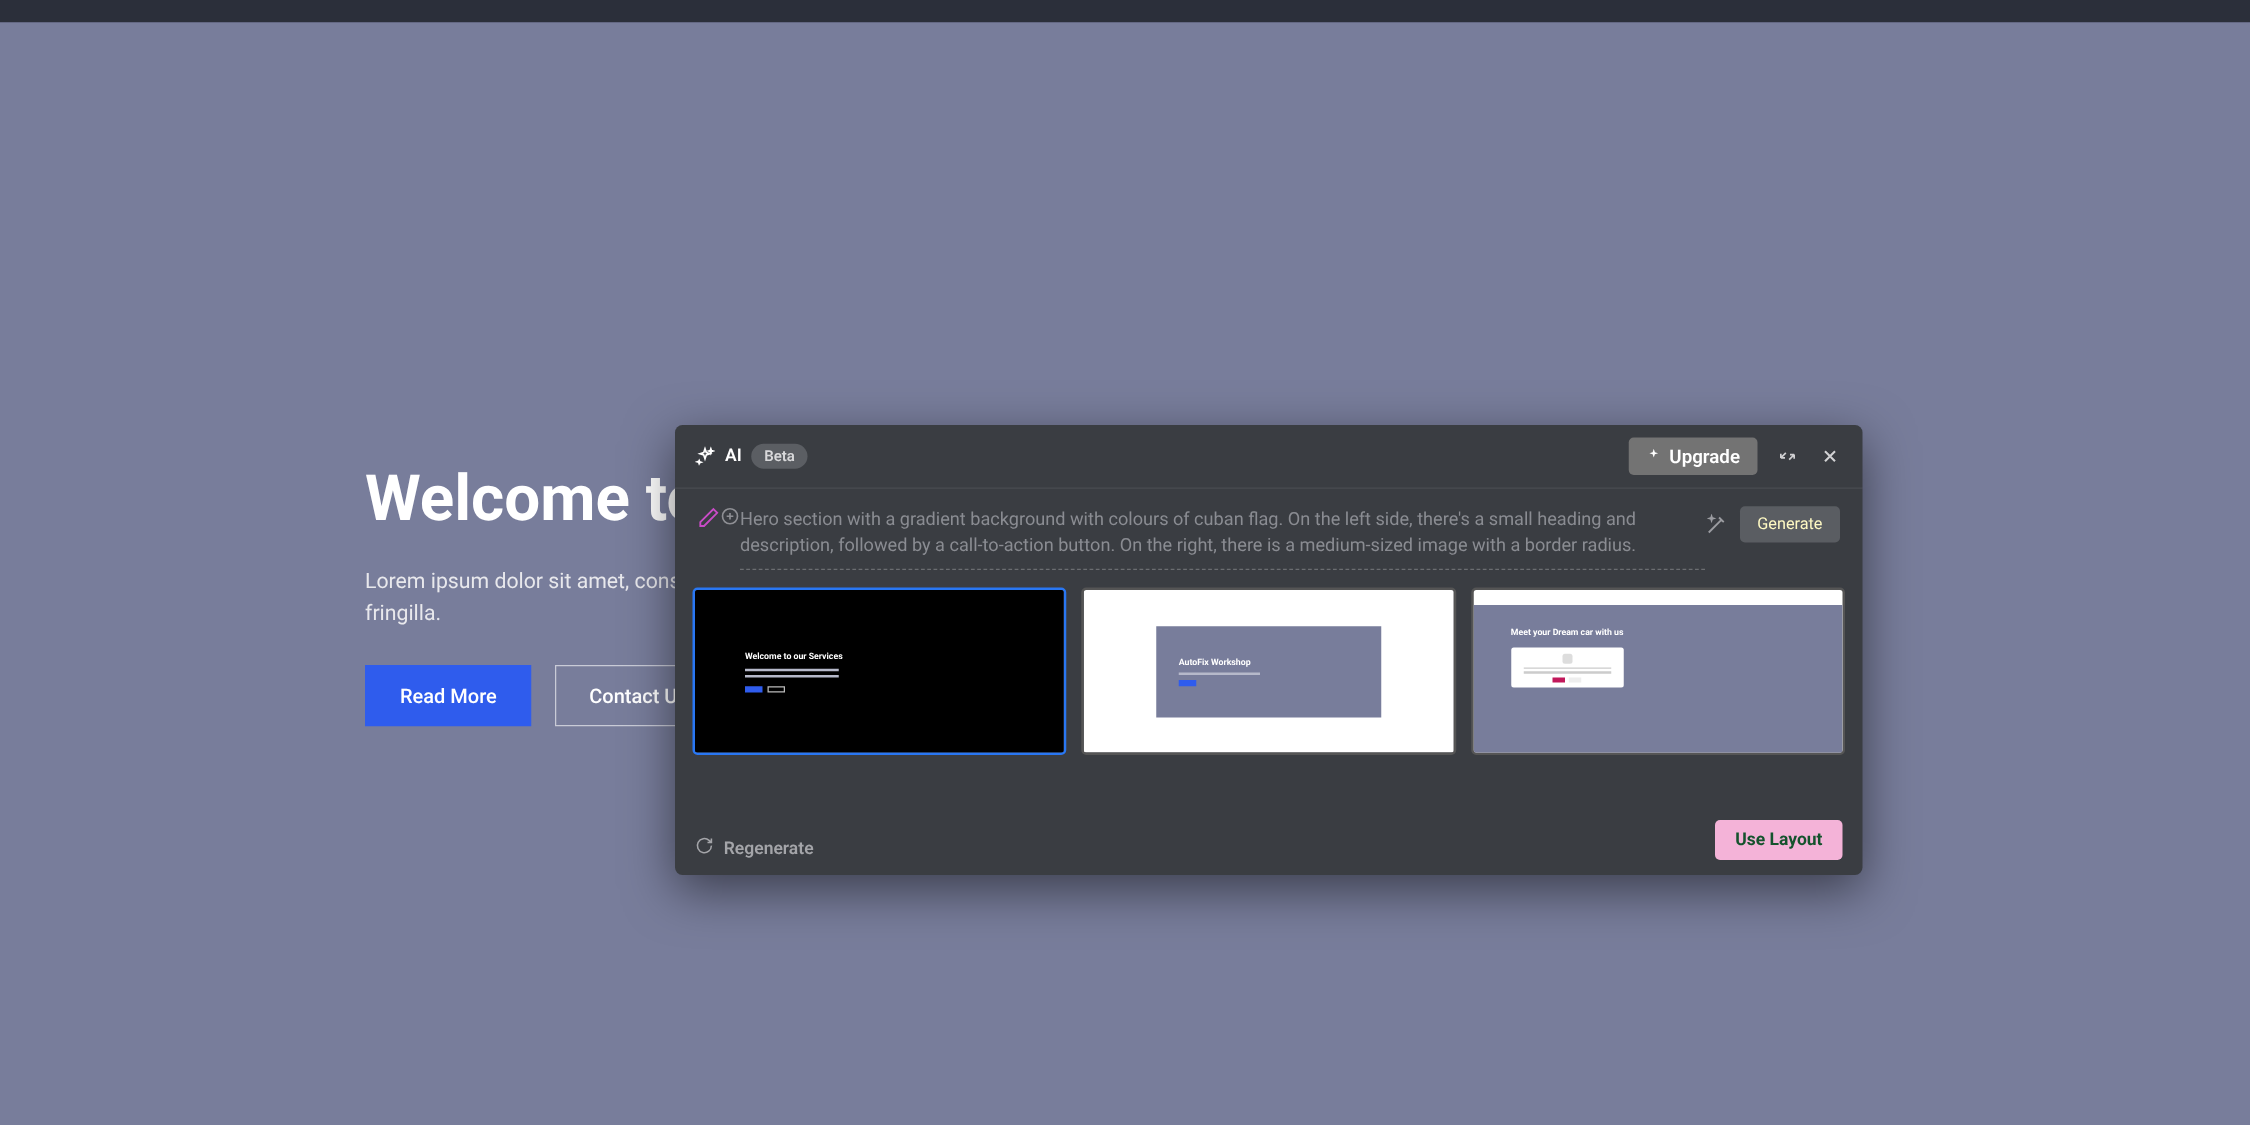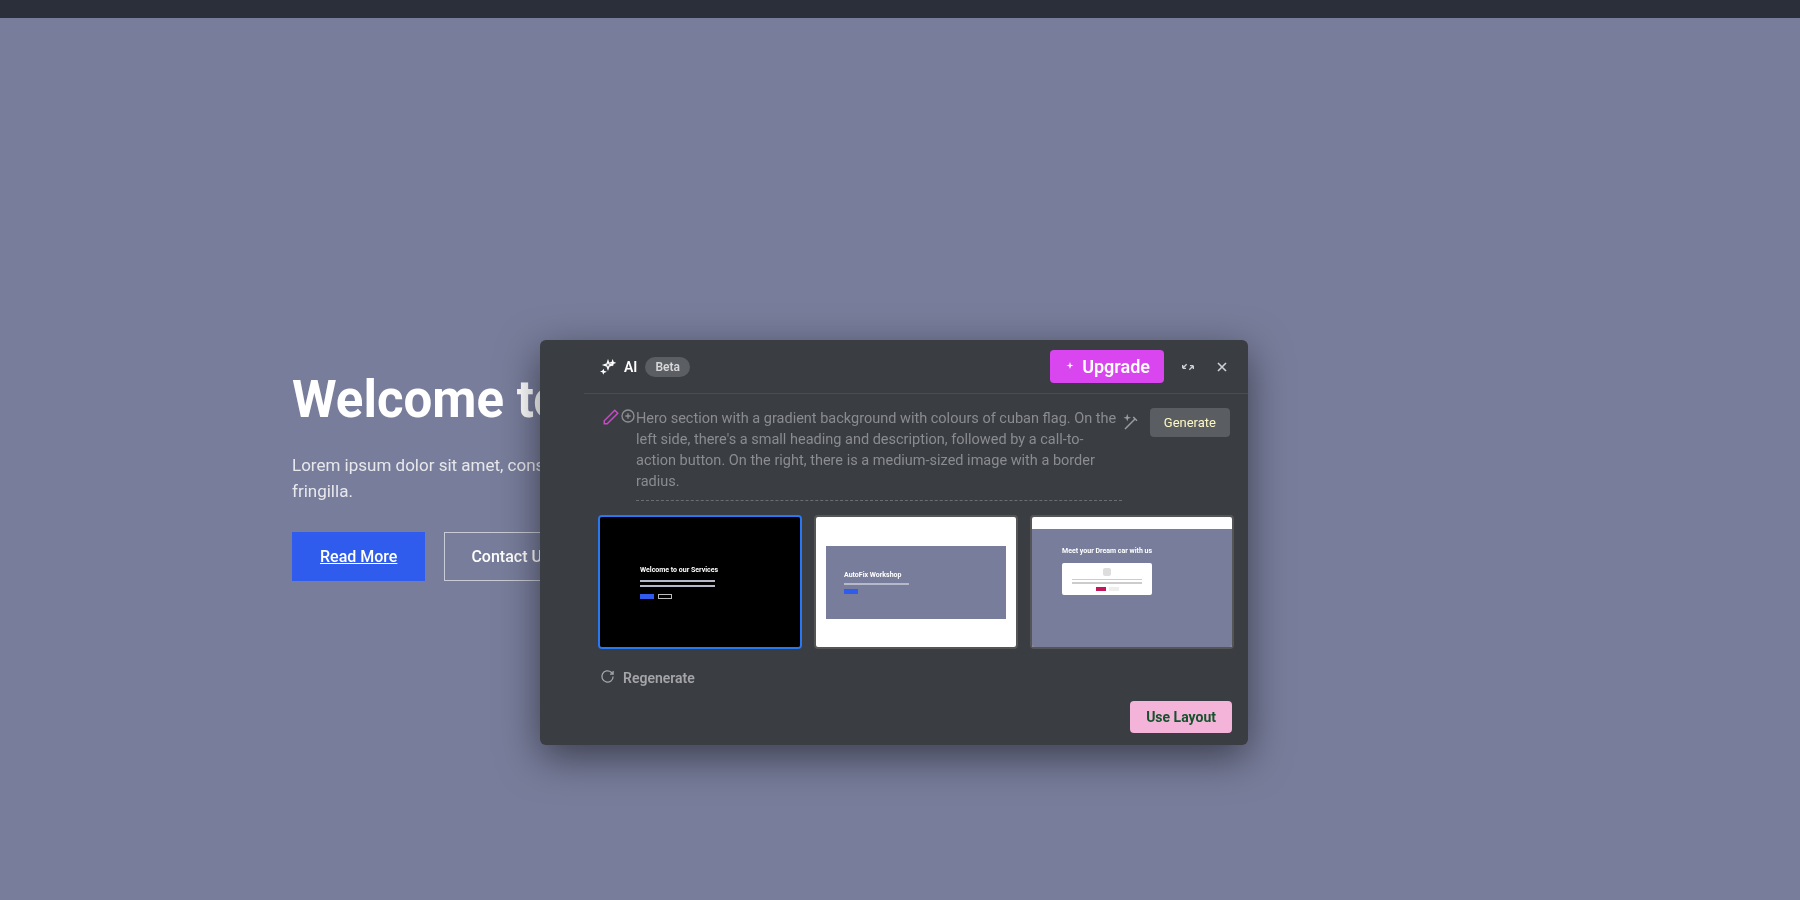--- a/index.html
+++ b/index.html
@@ -42,42 +42,40 @@
 }
 .hero-buttons { display: flex; gap: 19px; }
 .btn-primary {
   background: #2f5ced;
   color: #fff;
   border: none;
   padding: 14px 28px;
   font-size: 16px;
   font-weight: 500;
   cursor: pointer;
-  text-decoration: underline;
 }
 .btn-secondary {
   background: transparent;
   color: #fff;
   border: 1px solid rgba(255,255,255,0.6);
   padding: 14px 26px;
   font-size: 16px;
   font-weight: 500;
   cursor: pointer;
 }
 
 .modal {
   position: absolute;
   left: 540px;
   top: 340px;
-  width: 708px;
+  width: 950px;
   background: #3a3d42;
   border-radius: 6px;
   box-shadow: 0 12px 40px rgba(0,0,0,0.5);
   z-index: 100;
-  padding-left: 44px;
 }
 .modal-header {
   display: flex;
   align-items: center;
   justify-content: space-between;
   padding: 10px 16px 10px 16px;
   border-bottom: 1px solid rgba(255,255,255,0.08);
 }
 .modal-header-left { display: flex; align-items: center; gap: 8px; }
 .sparkle-icon {
@@ -88,25 +86,25 @@
 .beta-badge {
   background: #5b5e63;
   color: #d8d8da;
   font-size: 12px;
   font-weight: 600;
   padding: 3px 10px;
   border-radius: 12px;
 }
 .modal-header-right { display: flex; align-items: center; gap: 14px; }
 .upgrade-btn {
-  background: #d946ef;
+  background: #737373;
   color: #fff;
   border: none;
   padding: 6px 14px;
-  font-size: 18px;
+  font-size: 15px;
   font-weight: 600;
   border-radius: 4px;
   display: flex;
   align-items: center;
   gap: 6px;
   cursor: pointer;
 }
 .icon-btn {
   width: 20px; height: 20px;
   display: flex; align-items: center; justify-content: center;
@@ -173,21 +171,21 @@
 .thumb3-title { font-size:7px; font-weight:700; color:#fff; line-height:1.2; margin-bottom:8px; }
 .thumb3-card { width:90px; height:32px; background:#fff; border-radius:2px; padding:4px; display:flex; flex-direction:column; justify-content:center; }
 .thumb3-icon { width:8px; height:8px; background:#ddd; border-radius:2px; margin:0 auto 2px; }
 .thumb3-cline { width:70px; height:1.5px; background:#ccc; margin:1px auto; }
 .thumb3-btns { display:flex; gap:3px; justify-content:center; margin-top:2px; }
 .thumb3-bp { width:10px; height:4px; background:#c2185b; }
 .thumb3-bs { width:10px; height:4px; background:#eee; }
 
 .modal-footer {
   display: flex;
-  align-items: flex-start;
+  align-items: flex-end;
   justify-content: space-between;
   padding: 12px 16px;
 }
 .regen-btn {
   display: flex;
   align-items: center;
   gap: 8px;
   color: #a4a5a9;
   font-size: 14px;
   font-weight: 600;

